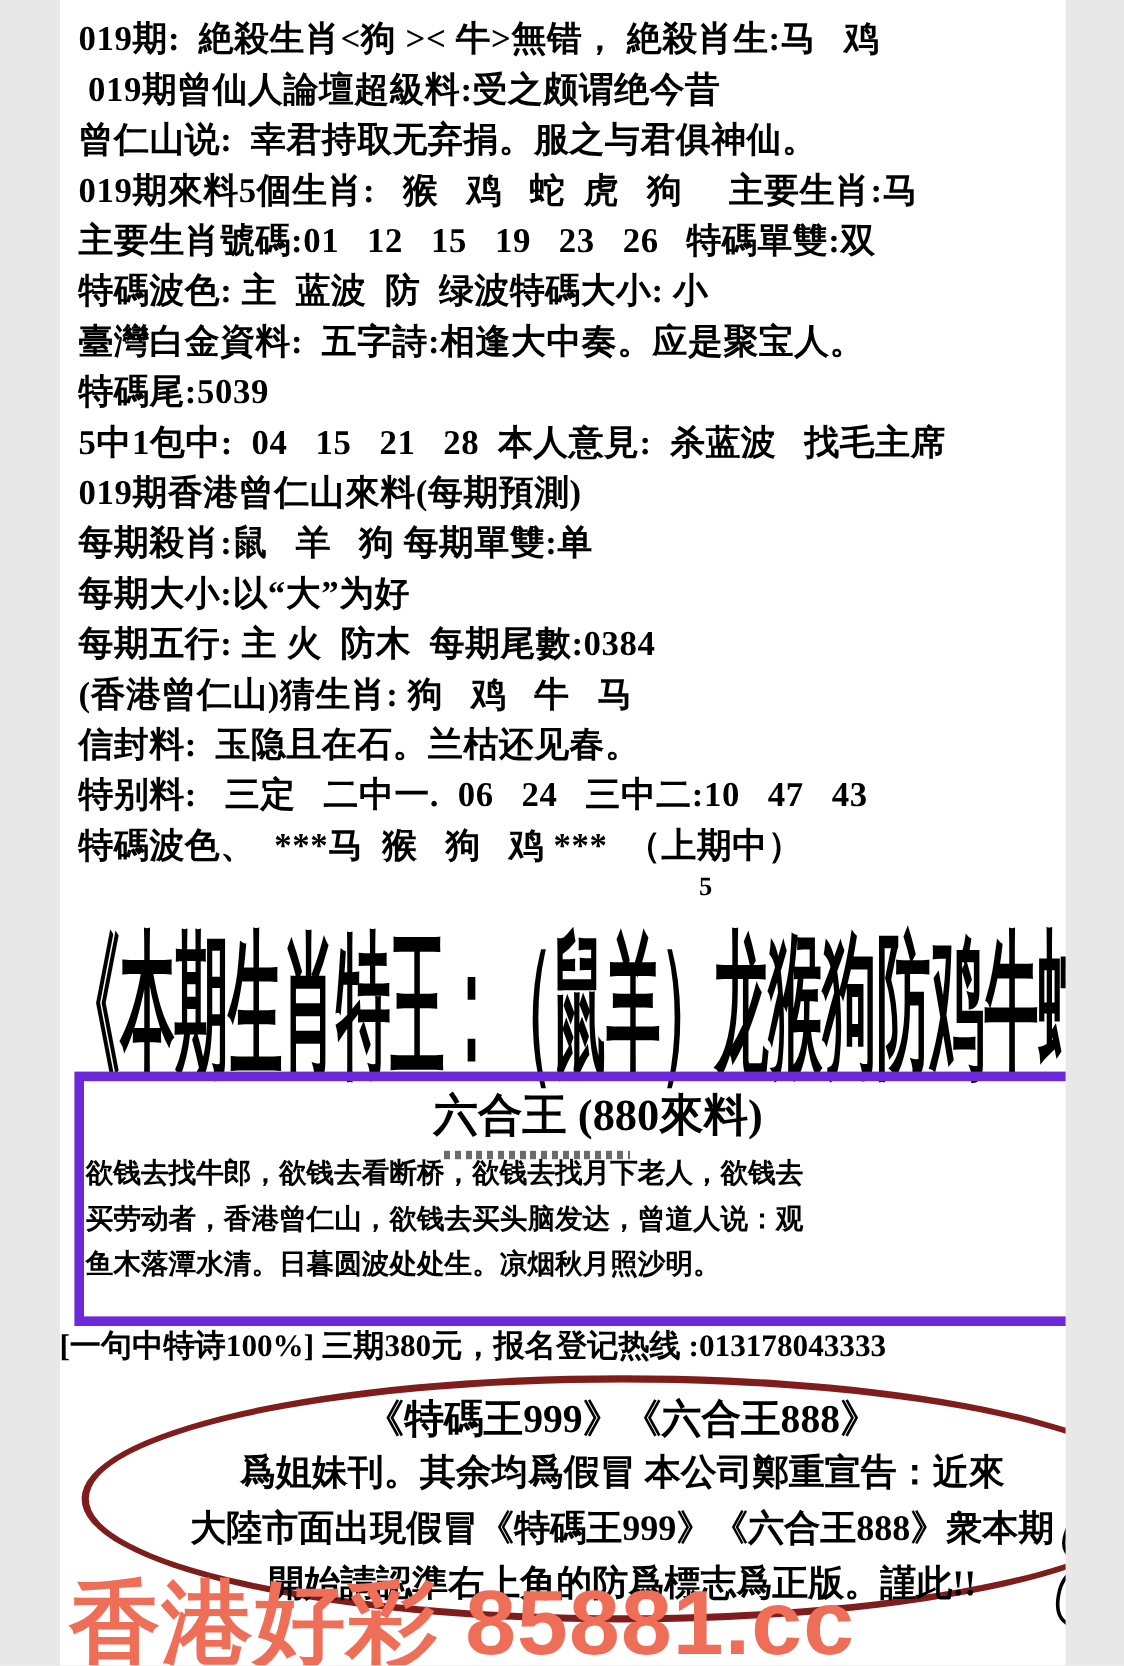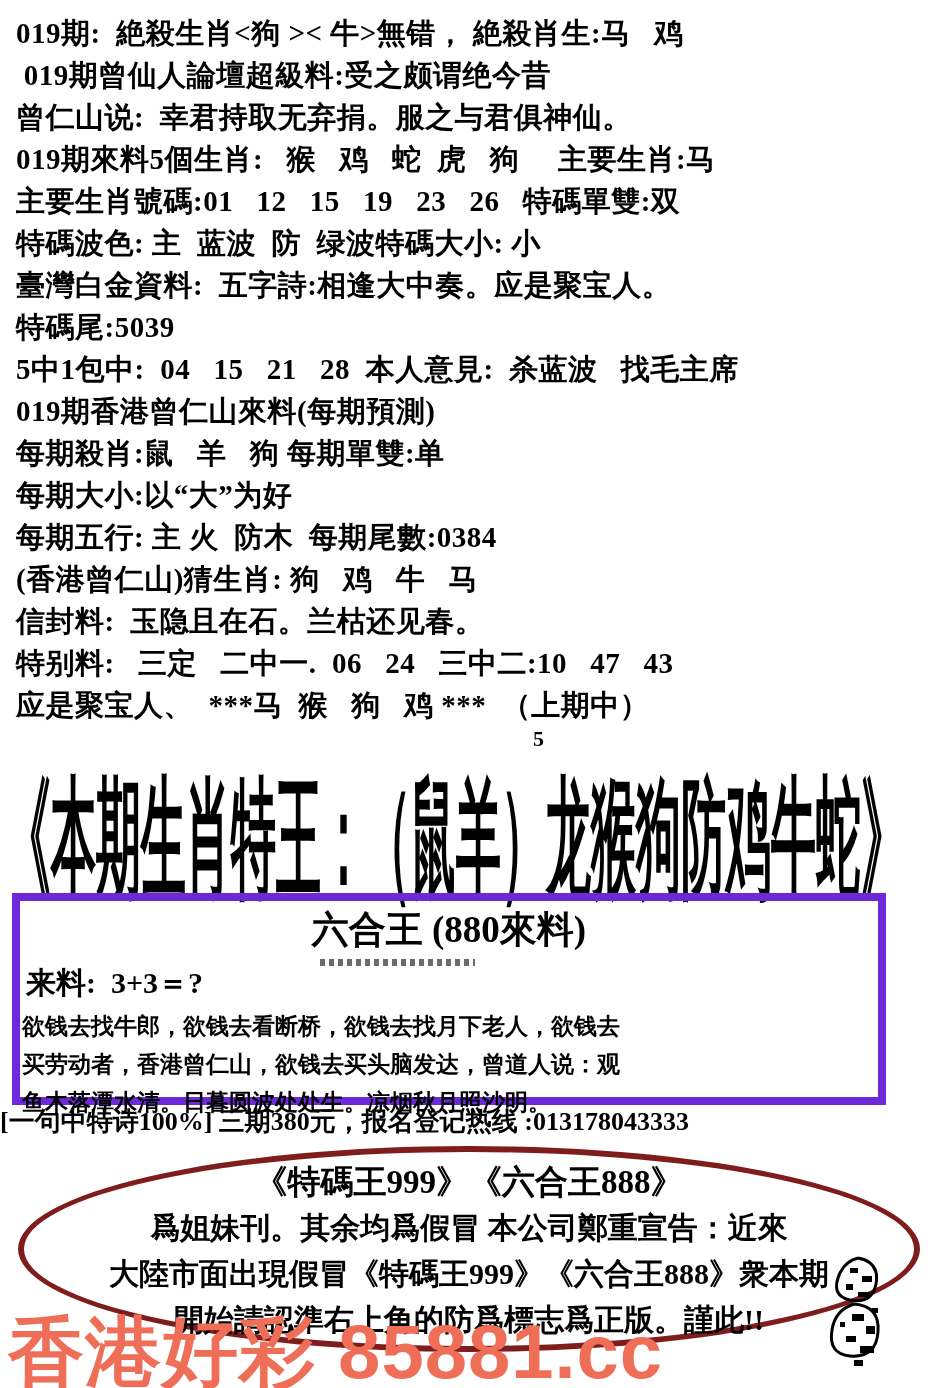--- a/index.html
+++ b/index.html
@@ -1,17 +1,17 @@
 <!DOCTYPE html>
 <html><head>
 <meta charset="utf-8">
 <style>
   html,body { margin:0; padding:0; background:#e8e8e8; }
   .page {
-    position:relative; width:937px; height:1388px; margin:0 auto;
+    position:relative; width:838px; height:1388px; margin:0 auto;
     background:#ffffff; color:#000; overflow:hidden;
     font-family:"Liberation Serif", serif;
   }
   
   .toplines { position:absolute; top:12px; left:16px; right:4px; }
   .tline {
     font-size:29px; font-weight:bold; line-height:42px;
     white-space:pre; letter-spacing:0.5px;
   }
   .stray-five {
@@ -76,31 +76,30 @@
     <div class="tline">臺灣白金資料:  五字詩:相逢大中奏。应是聚宝人。</div>
     <div class="tline">特碼尾:5039</div>
     <div class="tline">5中1包中:  04   15   21   28  本人意見:  杀蓝波   找毛主席</div>
     <div class="tline">019期香港曾仁山來料(每期預測)</div>
     <div class="tline">每期殺肖:鼠   羊   狗 每期單雙:单</div>
     <div class="tline">每期大小:以“大”为好</div>
     <div class="tline">每期五行: 主 火  防木  每期尾數:0384</div>
     <div class="tline">(香港曾仁山)猜生肖: 狗   鸡   牛   马</div>
     <div class="tline">信封料:  玉隐且在石。兰枯还见春。</div>
     <div class="tline">特别料:   三定   二中一.  06   24   三中二:10   47   43</div>
-    <div class="tline">应是聚宝人、  ***马  猴   狗   鸡 ***  （上期中）</div>
+    <div class="tline">特碼波色、  ***马  猴   狗   鸡 ***  （上期中）</div>
   </div>
 
   <span class="stray-five">5</span>
 
   <div class="headline">《本期生肖特王：（鼠羊）龙猴狗防鸡牛蛇》</div>
 
   <div class="infobox">
     <div class="box-title">六合王 (880來料)</div>
     <div class="title-smudge"></div>
-    <div class="box-clue">来料:  3+3＝?</div>
     <div class="box-poem">
       <div class="poem-line">欲钱去找牛郎，欲钱去看断桥，欲钱去找月下老人，欲钱去</div>
       <div class="poem-line">买劳动者，香港曾仁山，欲钱去买头脑发达，曾道人说：观</div>
       <div class="poem-line">鱼木落潭水清。日暮圆波处处生。凉烟秋月照沙明。</div>
     </div>
   </div>
 
   <div class="hotline">[一句中特诗100%] 三期380元，报名登记热线 :013178043333</div>
 
   <div class="oval">

